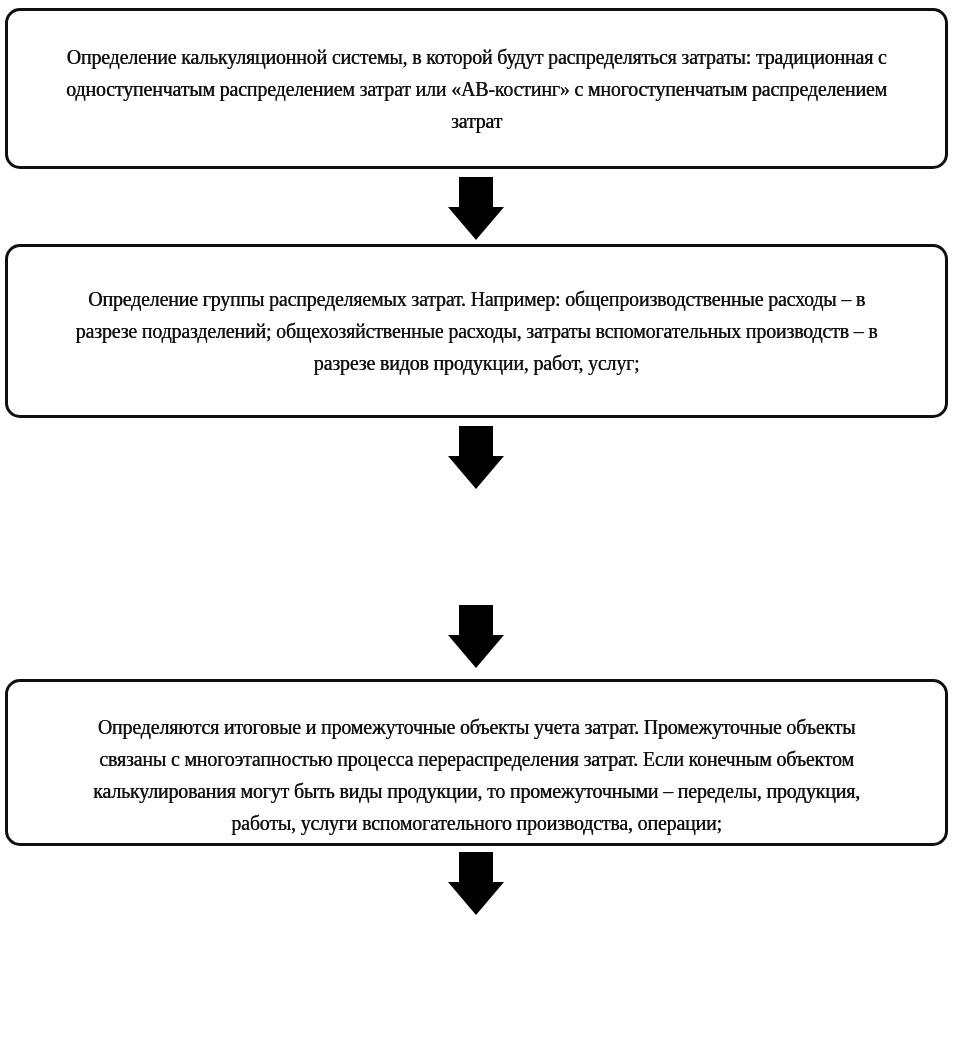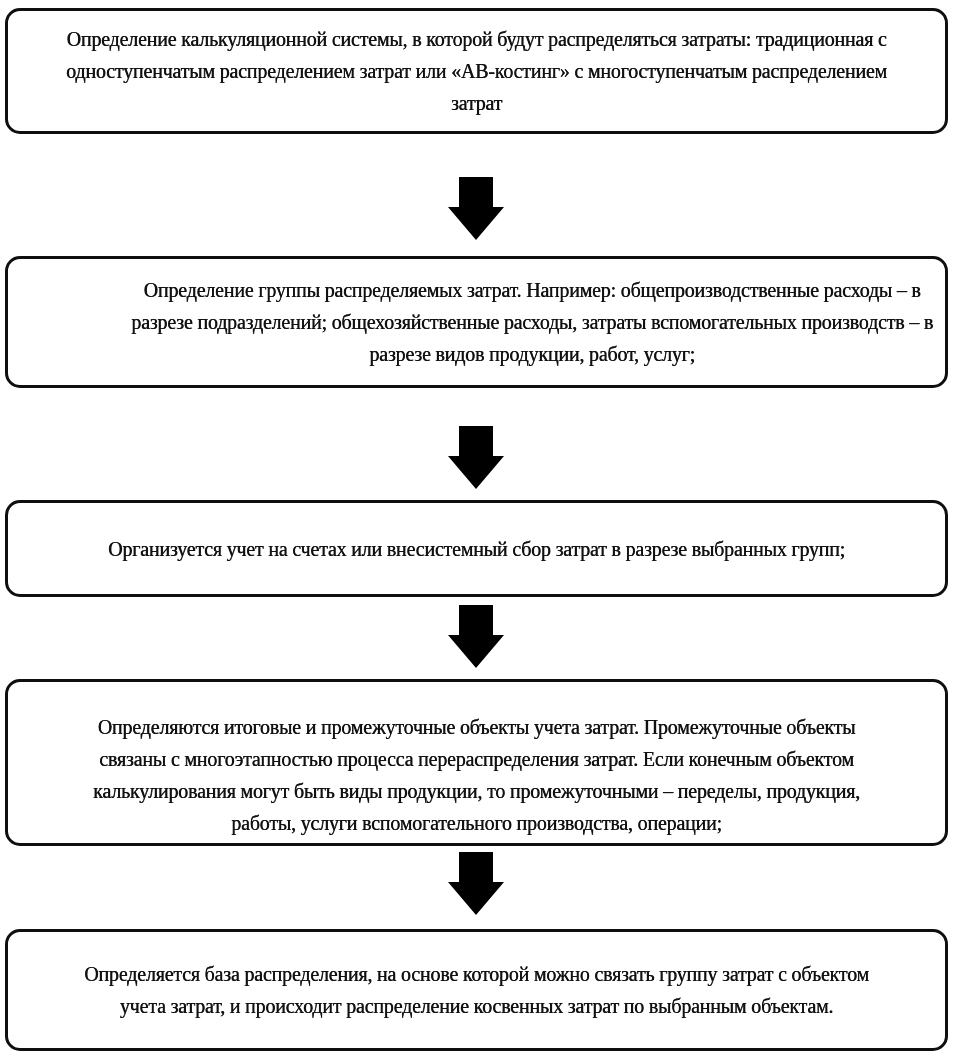--- a/index.html
+++ b/index.html
@@ -38,22 +38,22 @@
     letter-spacing: -0.2px;
     text-shadow: 0.4px 0 0 currentColor;
   }
   .arrow {
     position: absolute;
     left: 448px;
     width: 56px;
     height: 63px;
     fill: #000000;
   }
-  #box-1 { top: 8px;   height: 126px; }
-  #box-2 { top: 256px; height: 132px; justify-content: flex-end; }
+  #box-1 { top: 8px;   height: 161px; }
+  #box-2 { top: 244px; height: 174px; }
   #box-3 { top: 500px; height: 97px;  }
   #box-4 { top: 679px; height: 167px; align-items: flex-end; }
   #box-5 { top: 929px; height: 122px; }
   #arrow-1 { top: 177px; }
   #arrow-2 { top: 426px; }
   #arrow-3 { top: 605px; }
   #arrow-4 { top: 852px; }
 </style>
 </head>
 <body>
@@ -73,37 +73,30 @@
   <div class="box" id="box-2">
     <p class="box-text">Определение группы распределяемых затрат. Например: общепроизводственные расходы – в
 разрезе подразделений; общехозяйственные расходы, затраты вспомогательных производств – в
 разрезе видов продукции, работ, услуг;</p>
   </div>
 
   <svg class="arrow" id="arrow-2" viewBox="0 0 56 63" aria-hidden="true">
     <polygon points="11,0 45,0 45,30 56,30 28,63 0,30 11,30"></polygon>
   </svg>
 
-  <div class="box" id="box-3">
-    <p class="box-text">Организуется учет на счетах или внесистемный сбор затрат в разрезе выбранных групп;</p>
-  </div>
 
   <svg class="arrow" id="arrow-3" viewBox="0 0 56 63" aria-hidden="true">
     <polygon points="11,0 45,0 45,30 56,30 28,63 0,30 11,30"></polygon>
   </svg>
 
   <div class="box" id="box-4">
     <p class="box-text">Определяются итоговые и промежуточные объекты учета затрат. Промежуточные объекты
 связаны с многоэтапностью процесса перераспределения затрат. Если конечным объектом
 калькулирования могут быть виды продукции, то промежуточными – переделы, продукция,
 работы, услуги вспомогательного производства, операции;</p>
   </div>
 
   <svg class="arrow" id="arrow-4" viewBox="0 0 56 63" aria-hidden="true">
     <polygon points="11,0 45,0 45,30 56,30 28,63 0,30 11,30"></polygon>
   </svg>
 
-  <div class="box" id="box-5">
-    <p class="box-text">Определяется база распределения, на основе которой можно связать группу затрат с объектом
-учета затрат, и происходит распределение косвенных затрат по выбранным объектам.</p>
-  </div>
 
 </div>
 
 </body></html>

